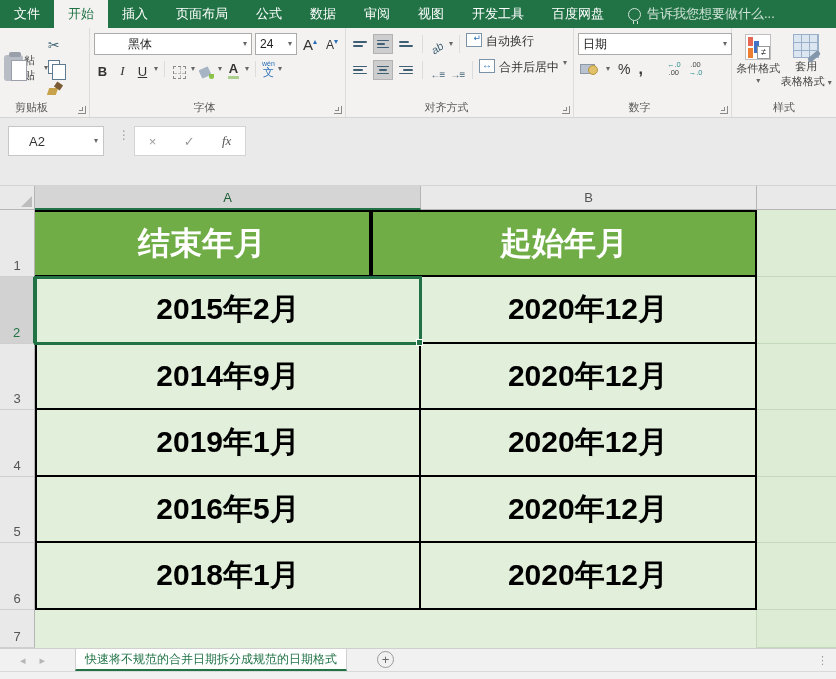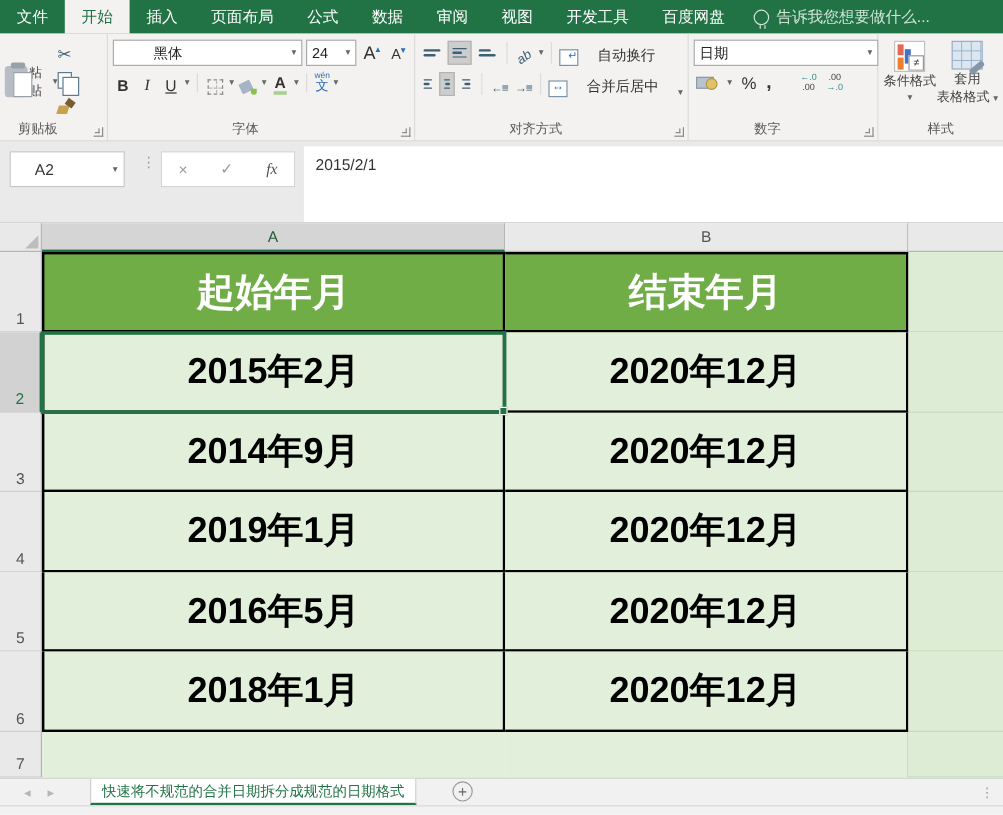--- a/index.html
+++ b/index.html
@@ -65,21 +65,21 @@
 
   
   .g-align { width:228px; display:flex; flex-direction:column; gap:4px; }
   .alicon { width:20px; height:20px; display:flex; flex-direction:column; justify-content:center; gap:2px; padding:3px; }
   .alicon.sel { background:#cdcdcd; border:1px solid #b2b2b2; }
   .alicon i { display:block; height:1.6px; background:#3f5f74; border-radius:1px; }
   .w100{width:100%}.w70{width:70%}
   .alL i { align-self:flex-start; } .alC i { align-self:center; } .alR i { align-self:flex-end; }
   .orient { font-size:11px; color:#3f5f74; transform:rotate(-35deg); font-style:italic; }
   .indicon { font-size:10px; color:#3f5f74; letter-spacing:-1px; }
-  .wmbtn { display:flex; align-items:flex-end; gap:16px; font-size:12px; color:#333; height:22px; white-space:nowrap; }
+  .wmbtn { display:flex; align-items:flex-start; gap:4px; font-size:12px; color:#333; height:22px; white-space:nowrap; }
   .wrapicon { width:16px; height:14px; border:1px solid #7a93a8; position:relative; background:#fff; }
   .wrapicon:before { content:"↵"; position:absolute; right:0; top:-1px; font-size:9px; color:#2b6fb8; }
   .mergeicon { width:16px; height:14px; border:1px solid #7a93a8; background:#fff; position:relative; }
   .mergeicon:before { content:"↔"; position:absolute; left:2px; top:-1px; font-size:10px; color:#2b6fb8; }
 
   
   .g-num { width:158px; display:flex; flex-direction:column; gap:5px; }
   .nfmt { width:154px; }
   .nrow { display:flex; align-items:center; gap:8px; padding-left:2px; }
   .money { width:18px; height:12px; position:relative; }
@@ -341,35 +341,34 @@
     <div class="namebox">
       <span>A2</span>
       <span class="dd">▾</span>
     </div>
     <div class="fdots">⋮</div>
     <div class="fbtns">
       <span>×</span>
       <span>✓</span>
       <span class="fx">fx</span>
     </div>
-    <div class="ffield">2015/2/1</div>
   </div>
 
   <div class="grid">
     <div class="colhdr">
       <div class="corner"></div>
       <div class="chdr chA">A</div>
       <div class="chdr chB">B</div>
       <div class="chdr chC"></div>
     </div>
 
     <div class="grow hdrrow" style="height:67px">
       <div class="rowhdr">1</div>
+      <div class="cell cb tbl">结束年月</div>
       <div class="cell ca tbl">起始年月</div>
-      <div class="cell cb tbl">结束年月</div>
       <div class="cell cc"></div>
     </div>
 
     <div class="grow datarow" style="height:67px">
       <div class="rowhdr sel">2</div>
       <div class="cell ca tbl selcell">
           <span>2015年2月</span>
           <span class="handle"></span>
         </div>
       <div class="cell cb tbl">2020年12月</div>

